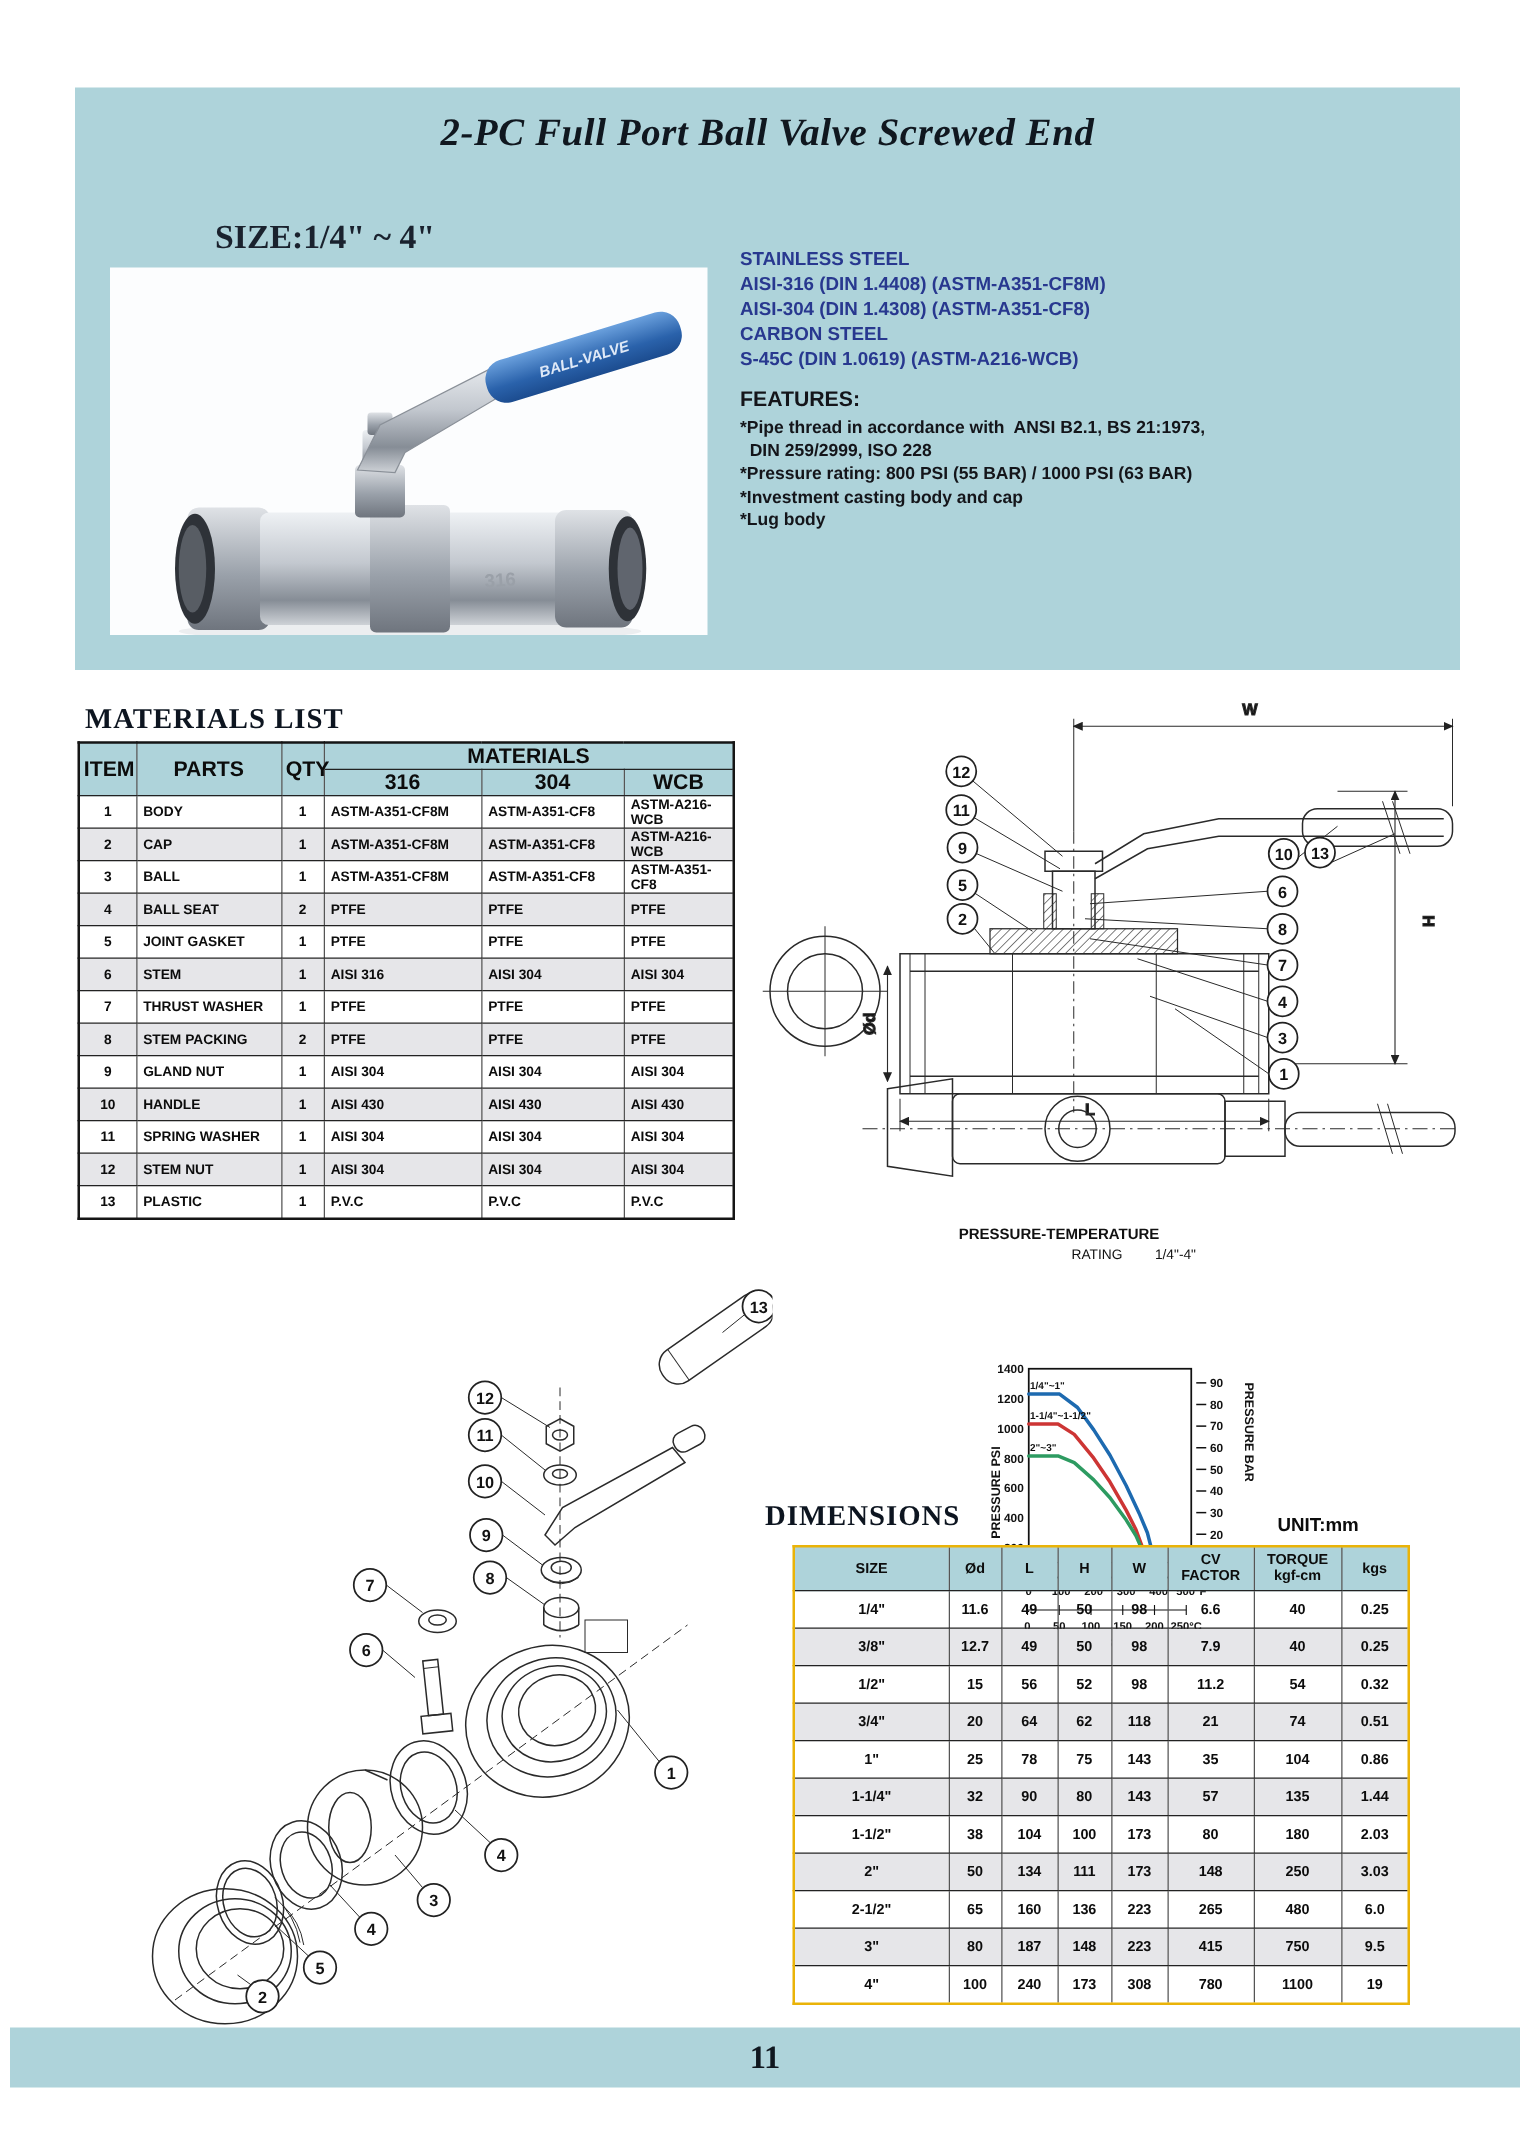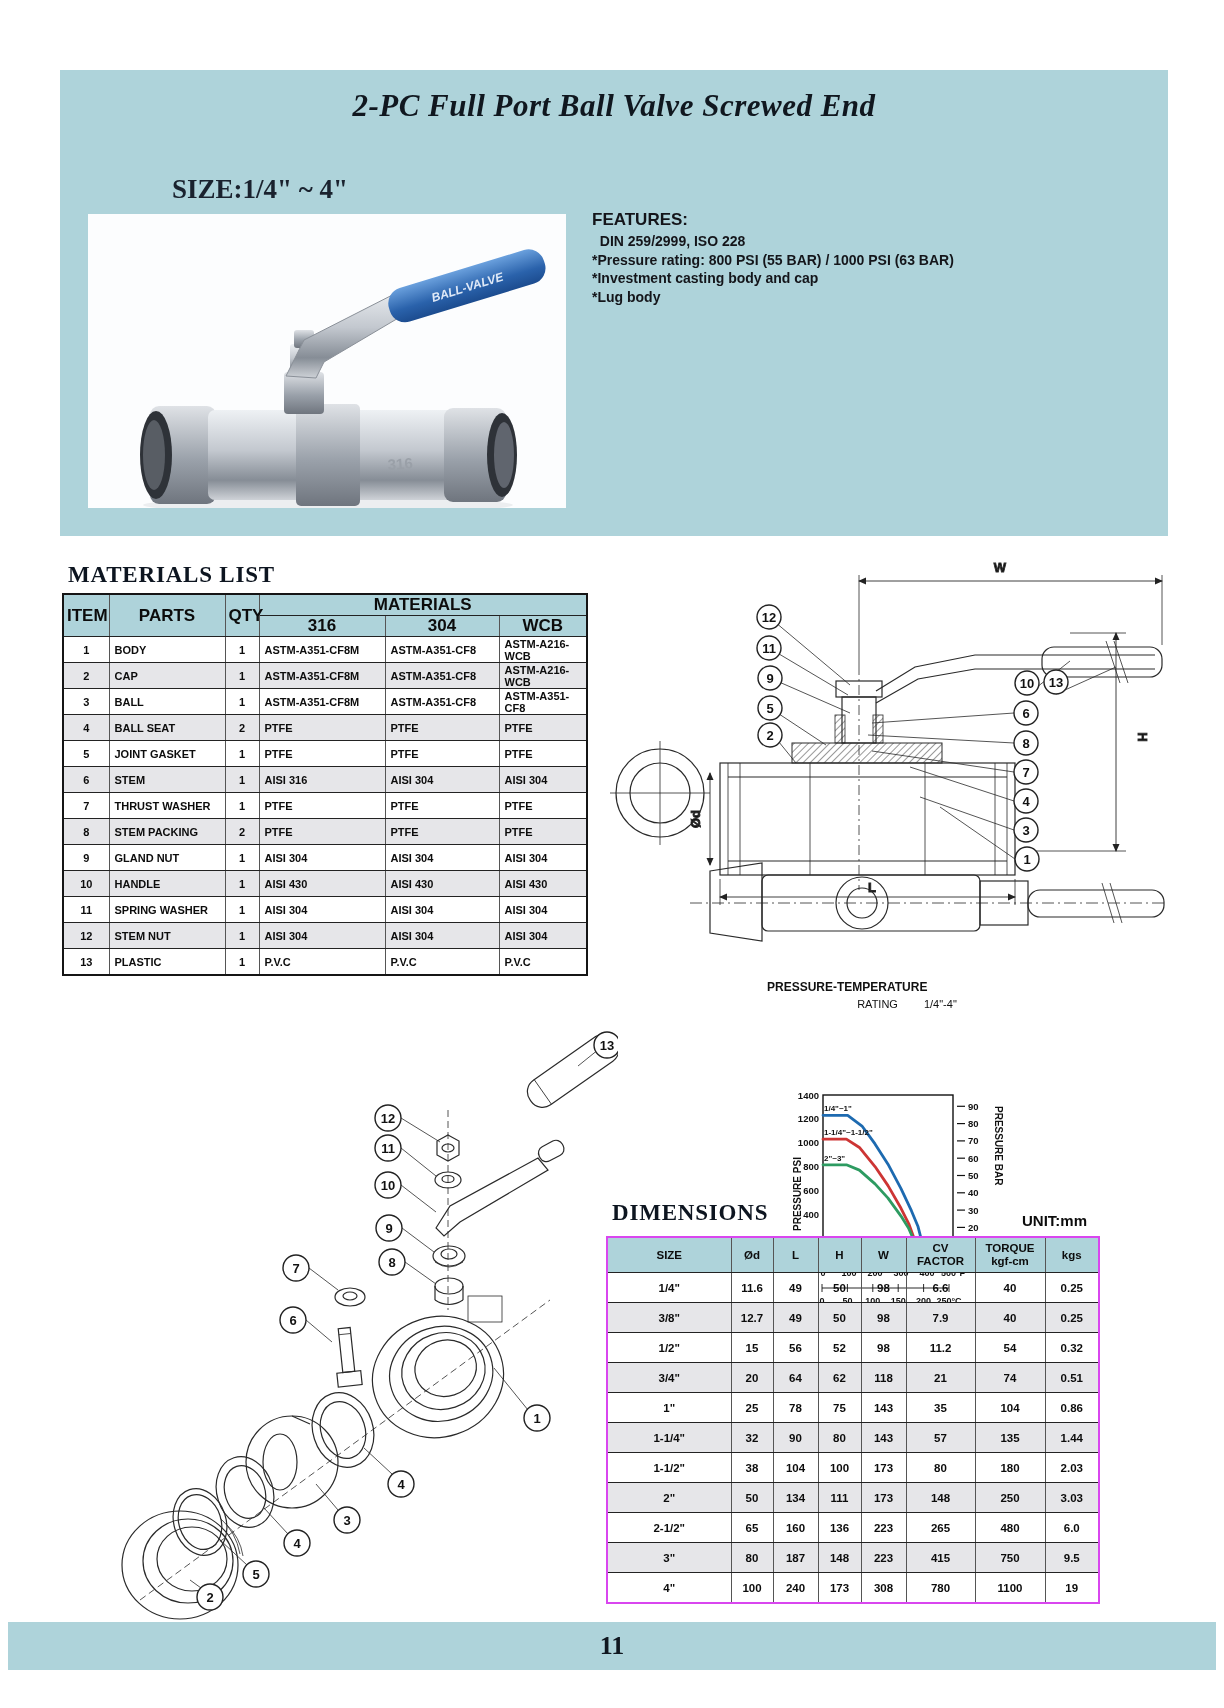--- a/index.html
+++ b/index.html
@@ -26,22 +26,22 @@
   .mat-table th,.mat-table td{border-top:1.6px solid #222;border-bottom:1.6px solid #222;
     border-left:1px solid #555;border-right:1px solid #555;font-size:11px;font-weight:bold;
     color:#0c0c0c;padding:0 3px;}
   .mat-table thead th{background:#aed3da;height:19px;font-size:17px;}
   .mat-table tbody td{height:25px;}
   .mat-table tbody tr:nth-child(even){background:#e6e6e9;}
   .mat-table td:nth-child(1),.mat-table td:nth-child(3){text-align:center;}
   .mat-table td:nth-child(2),.mat-table td:nth-child(4),
   .mat-table td:nth-child(5),.mat-table td:nth-child(6){text-align:left;padding-left:5px;}
   
-  .dim-table{position:absolute;left:606px;top:1236px;width:492px;border-collapse:collapse;
-    border:2px solid #d946ef;table-layout:fixed;}
+  .dim-table{position:absolute;left:634px;top:1236px;width:492px;border-collapse:collapse;
+    border:2px solid #eab308;table-layout:fixed;}
   .dim-table th,.dim-table td{border-top:1.6px solid #222;border-bottom:1.6px solid #222;
     border-left:1px solid #555;border-right:1px solid #555;font-size:11.5px;font-weight:bold;
     color:#0c0c0c;text-align:center;}
   .dim-table thead th{background:#aed3da;height:32px;line-height:13px;font-size:11.5px;}
   .dim-table tbody td{height:27px;}
   .dim-table tbody tr:nth-child(even){background:#e6e6e9;}
   .unit-label{position:absolute;left:1022px;top:1212px;font-weight:bold;font-size:15px;color:#0c0c0c;}
   
   .xsection{position:absolute;left:610px;top:545px;width:560px;height:432px;}
   .exploded{position:absolute;left:70px;top:1000px;width:548px;height:628px;}
@@ -116,22 +116,30 @@
         <polygon points="198,162 216,126 322,72 334,90 236,148 228,164" fill="url(#met)" stroke="#8a9098" stroke-width="1"></polygon>
         <g transform="rotate(-17 380 72)">
           <rect x="298" y="54" width="162" height="35" rx="16" fill="url(#grip)"></rect>
           <text x="379" y="77" text-anchor="middle" font-style="italic" font-weight="bold" font-size="12" fill="#dfe9f7" font-family="Liberation Sans, sans-serif">BALL-VALVE</text>
         </g>
         <text x="300" y="256" font-size="15" font-weight="bold" fill="#9aa0a8" transform="rotate(-4 300 256)" font-family="Liberation Sans, sans-serif">316</text>
       </svg>
     </div>
 
     <div class="specs">
+      <div>
+          <div class="spec-line">STAINLESS STEEL</div>
+          <div class="spec-line">AISI-316 (DIN 1.4408) (ASTM-A351-CF8M)</div>
+          <div class="spec-line">AISI-304 (DIN 1.4308) (ASTM-A351-CF8)</div>
+          <div class="spec-line">CARBON STEEL</div>
+          <div class="spec-line">S-45C (DIN 1.0619) (ASTM-A216-WCB)</div>
+        </div>
       <div class="features-title">FEATURES:</div>
       <div>
+          <div class="feat-line">*Pipe thread in accordance with  ANSI B2.1, BS 21:1973,</div>
           <div class="feat-line">  DIN 259/2999, ISO 228</div>
           <div class="feat-line">*Pressure rating: 800 PSI (55 BAR) / 1000 PSI (63 BAR)</div>
           <div class="feat-line">*Investment casting body and cap</div>
           <div class="feat-line">*Lug body</div>
         </div>
     </div>
   </div>
 
   <div class="sec-title" style="left:68px;top:562px;">MATERIALS LIST</div>
   <table class="mat-table">

